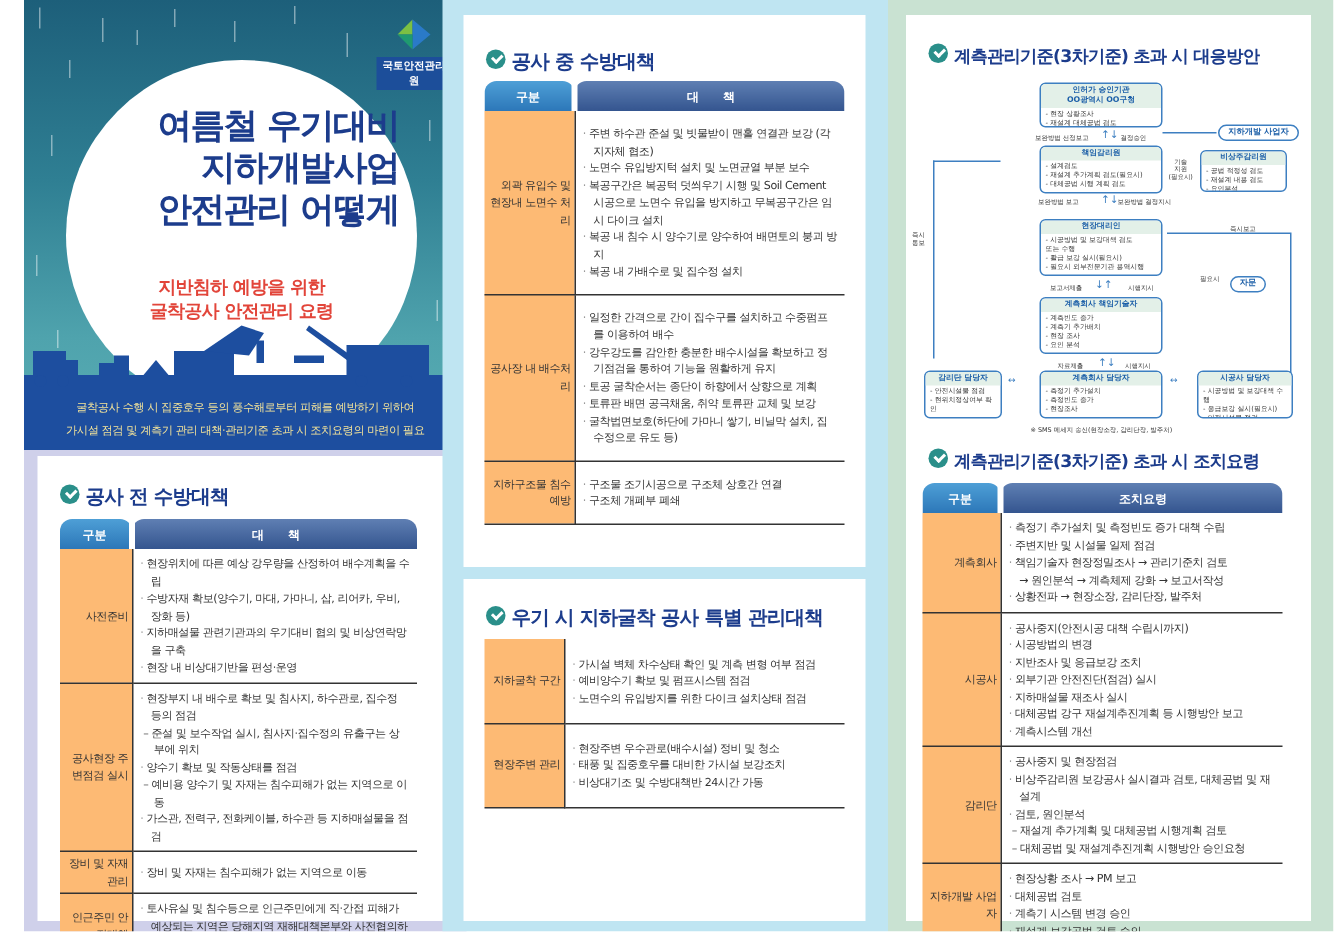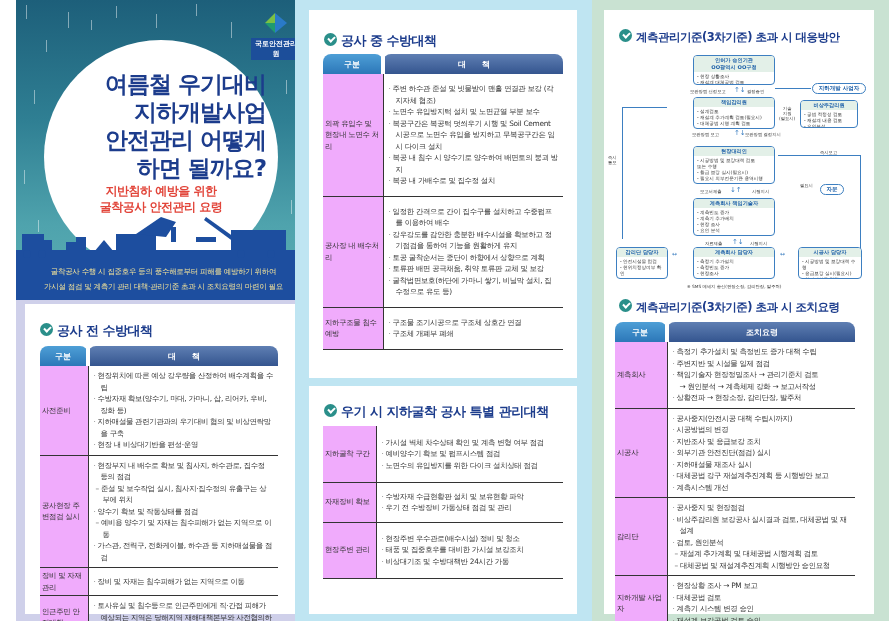--- a/index.html
+++ b/index.html
@@ -32,21 +32,21 @@
   .check { display: inline-block; width: 13px; height: 13px; border-radius: 50%; background: #2a8f8a; vertical-align: -1px;
     margin-right: 4px; position: relative; }
   .check::after { content: ""; position: absolute; left: 3.5px; top: 2.5px; width: 5px; height: 3px;
     border-left: 2px solid #fff; border-bottom: 2px solid #fff; transform: rotate(-45deg); }
 
   table.tbl { position: absolute; border-collapse: collapse; table-layout: fixed; }
   .tbl th { height: 20px; color: #ffffff; font-size: 8px; font-weight: bold; text-align: center; }
   .tbl th.h1 { background: linear-gradient(180deg, #4e9fd6, #2c77b8); border-radius: 8px 8px 0 0; }
   .tbl th.h2 { background: linear-gradient(180deg, #5f7fb3, #34558f); border-radius: 8px 8px 0 0; border-left: 4px solid #fff; }
   .tbl td { border-bottom: 1px solid #333; font-size: 7.4px; color: #333; vertical-align: middle; line-height: 11.5px; letter-spacing: -0.3px; }
-  .tbl td.cat { background: #f0abfc; text-align: left; border-right: 1px solid #333; padding: 2px; }
+  .tbl td.cat { background: #fdba74; text-align: right; border-right: 1px solid #333; padding: 2px; }
   .tbl td.desc { padding: 4px 5px; }
   .tbl ul { list-style: none; }
   .tbl li { padding-left: 7px; text-indent: -7px; }
   .tbl li::before { content: "· "; color: #888; }
   .tbl li.sub { padding-left: 9px; text-indent: -7px; }
   .tbl li.sub::before { content: "– "; color: #555; }
   .tbl li.cont::before { content: ""; }
   .tbl li.cont { padding-left: 7px; text-indent: 0; }
 
   
@@ -88,21 +88,20 @@
           <polygon points="4,13 14,13 14,23" fill="#1f9a70"></polygon>
         </svg>
       </div>
       <div class="logo-text">국토안전관리원</div>
     </div>
 
     <div class="cover-title">
       <div>여름철 우기대비</div>
       <div>지하개발사업</div>
       <div>안전관리 어떻게</div>
-      <div>하면 될까요?</div>
     </div>
     <div class="cover-sub">
       <div>지반침하 예방을 위한</div>
       <div>굴착공사 안전관리 요령</div>
     </div>
 
     <svg class="silhouette" viewBox="0 0 295 50">
       <g fill="#1d4e9f">
         <rect x="0" y="38" width="295" height="12"></rect>
         <rect x="6" y="22" width="22" height="18"></rect>
@@ -252,29 +251,20 @@
       <tr style="height:56px">
         <td class="cat">지하굴착 구간</td>
         <td class="desc">
               <ul>
           <li>가시설 벽체 차수상태 확인 및 계측 변형 여부 점검</li>
           <li>예비양수기 확보 및 펌프시스템 점검</li>
           <li>노면수의 유입방지를 위한 다이크 설치상태 점검</li>
         </ul>
             </td>
       </tr>
-      <tr style="height:40px">
-        <td class="cat">자재장비 확보</td>
-        <td class="desc">
-              <ul>
-          <li>수방자재 수급현황판 설치 및 보유현황 파악</li>
-          <li>우기 전 수방장비 가동상태 점검 및 관리</li>
-        </ul>
-            </td>
-      </tr>
       <tr style="height:56px">
         <td class="cat">현장주변 관리</td>
         <td class="desc">
               <ul>
           <li>현장주변 우수관로(배수시설) 정비 및 청소</li>
           <li>태풍 및 집중호우를 대비한 가시설 보강조치</li>
           <li>비상대기조 및 수방대책반 24시간 가동</li>
         </ul>
             </td>
       </tr>

